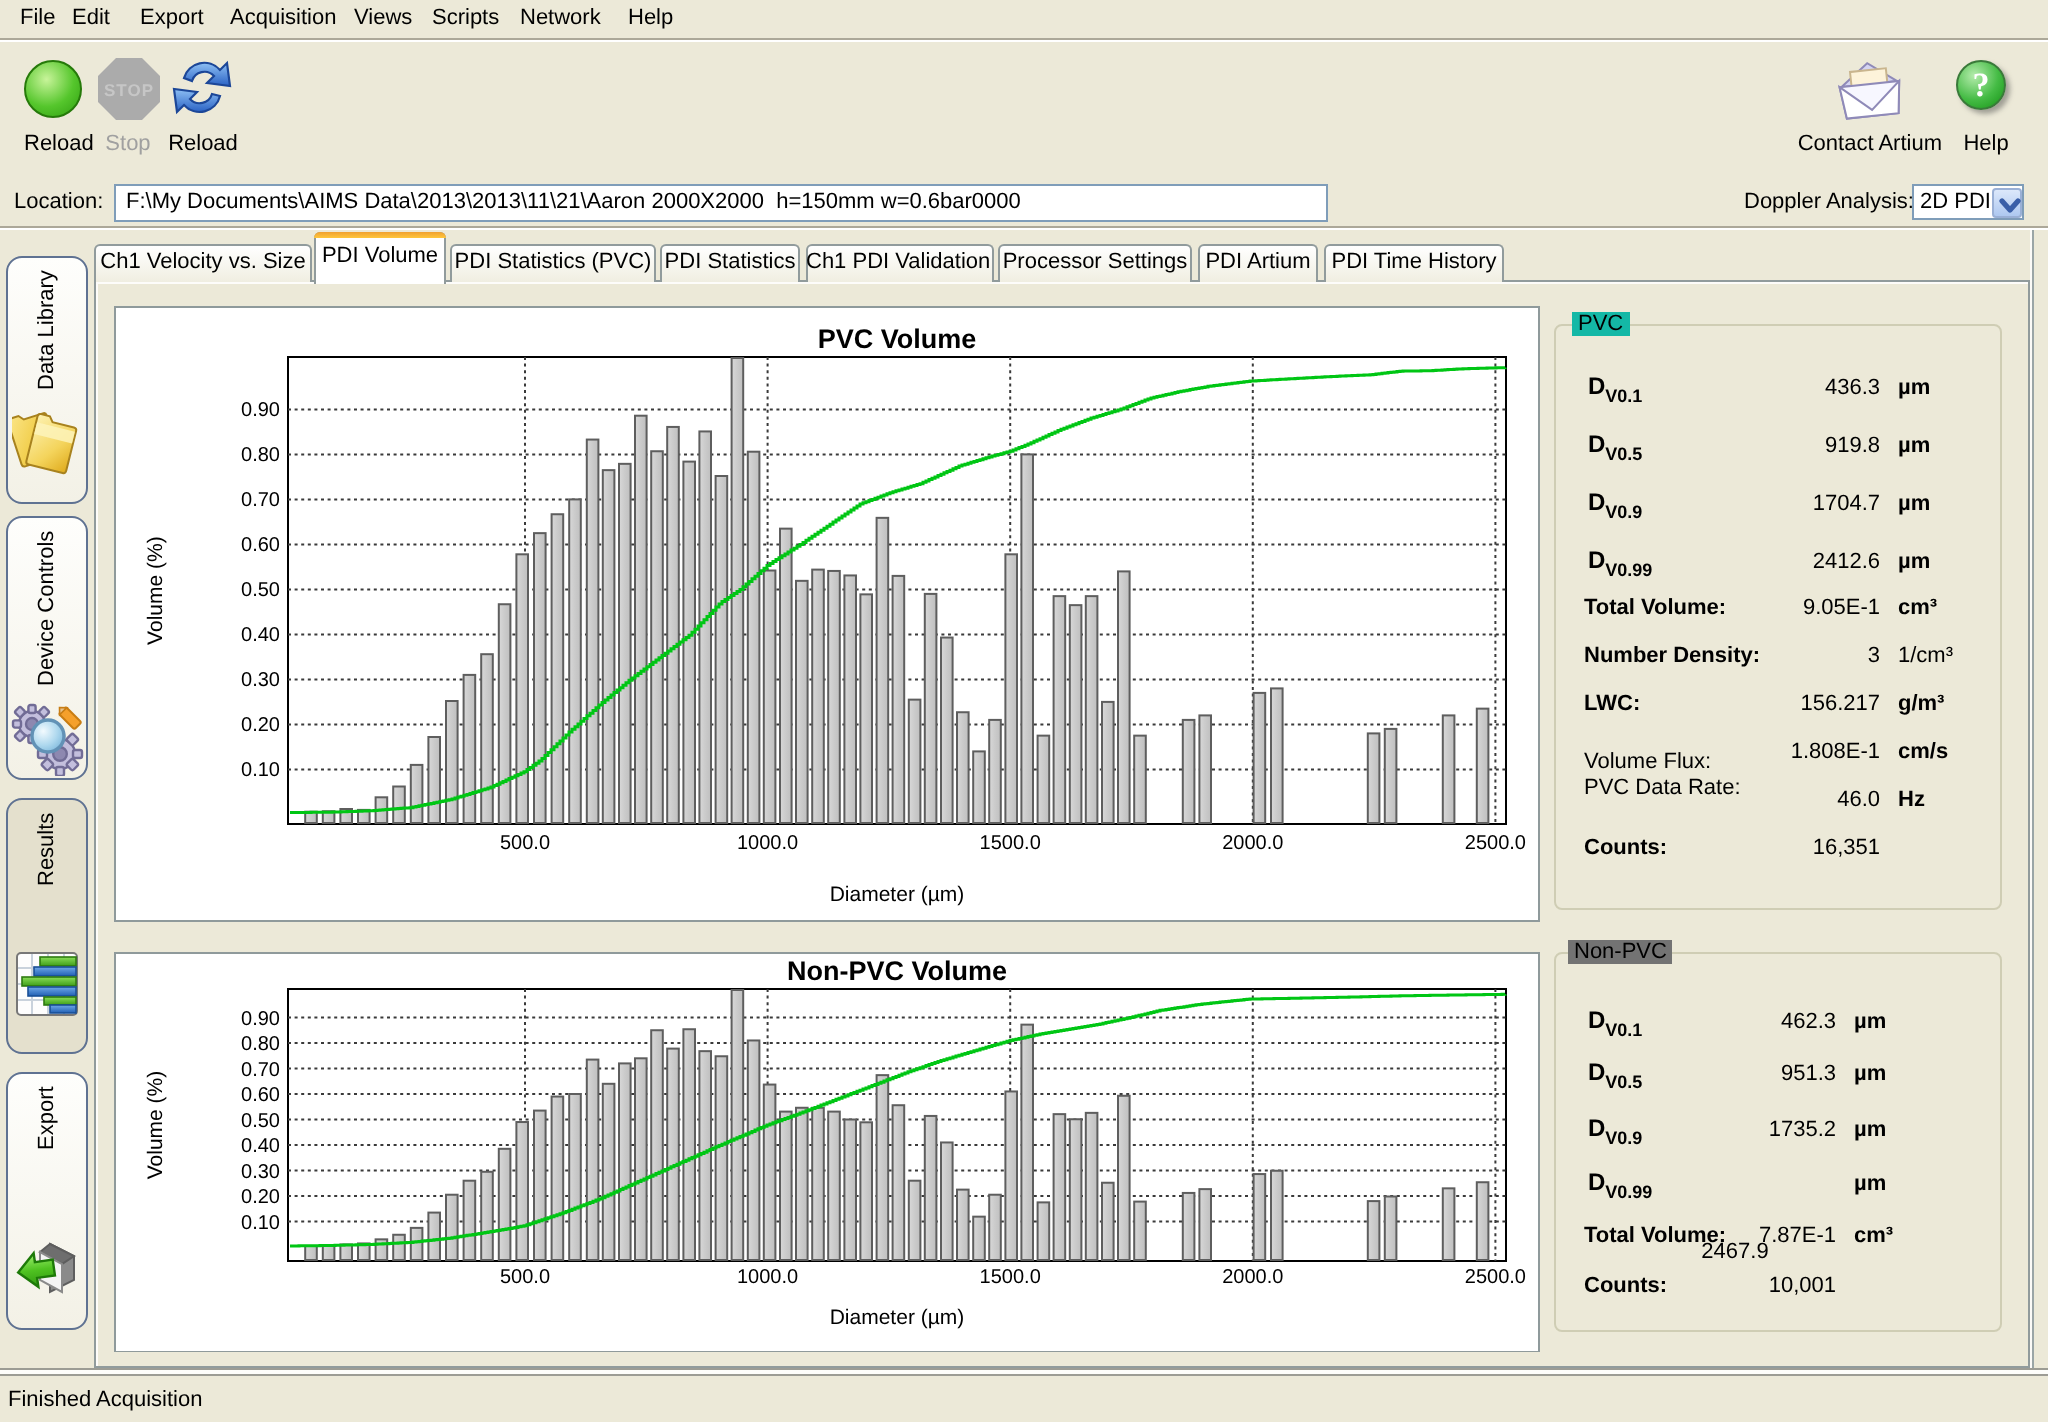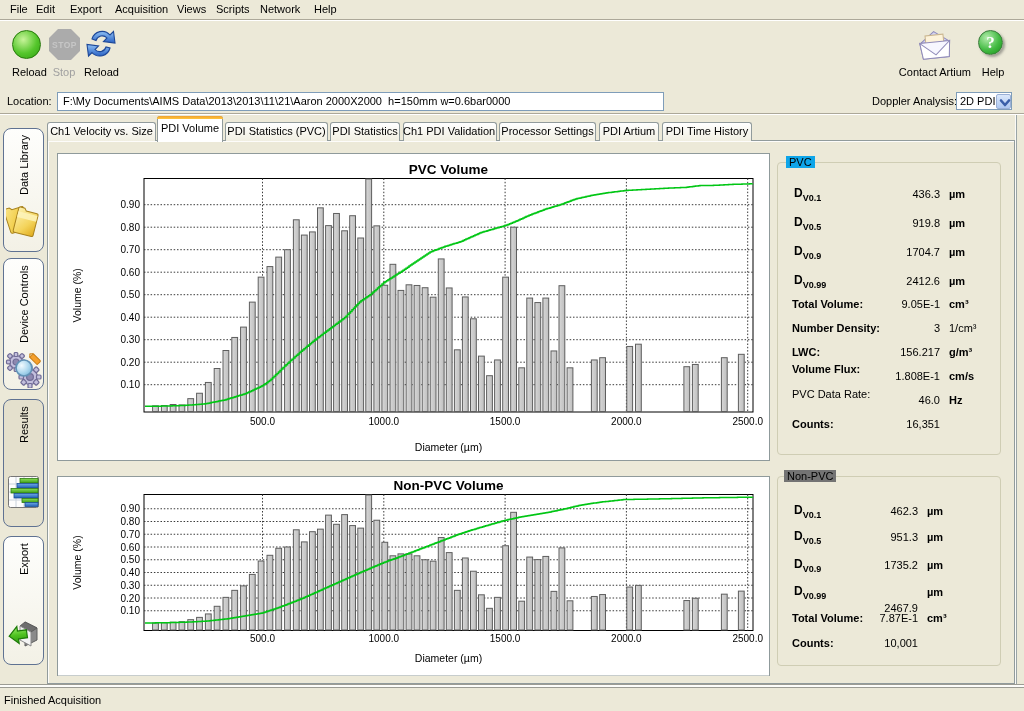--- a/index.html
+++ b/index.html
@@ -400,21 +400,21 @@
         <rect x="664.4" y="118.17" width="5.8" height="35.83"></rect>
         <rect x="681.4" y="115.12" width="5.8" height="38.88"></rect>
       </g>
       <path d="M88,146.99 L89.5,146.99 L89.5,146.97 L91.0,146.97 L91.0,146.95 L92.5,146.95 L92.5,146.93 L94.0,146.93 L94.0,146.91 L95.5,146.91 L95.5,146.89 L97.0,146.89 L97.0,146.88 L98.5,146.88 L98.5,146.86 L100.0,146.86 L100.0,146.84 L101.5,146.84 L101.5,146.82 L103.0,146.82 L103.0,146.8 L104.5,146.8 L104.5,146.78 L106.0,146.78 L106.0,146.76 L107.5,146.76 L107.5,146.74 L109.0,146.74 L109.0,146.71 L110.5,146.71 L110.5,146.67 L112.0,146.67 L112.0,146.63 L113.5,146.63 L113.5,146.59 L115.0,146.59 L115.0,146.56 L116.5,146.56 L116.5,146.52 L118.0,146.52 L118.0,146.48 L119.5,146.48 L119.5,146.44 L121.0,146.44 L121.0,146.4 L122.5,146.4 L122.5,146.37 L124.0,146.37 L124.0,146.33 L125.5,146.33 L125.5,146.29 L127.0,146.29 L127.0,146.25 L128.5,146.25 L128.5,146.2 L130.0,146.2 L130.0,146.12 L131.5,146.12 L131.5,146.05 L133.0,146.05 L133.0,145.97 L134.5,145.97 L134.5,145.89 L136.0,145.89 L136.0,145.82 L137.5,145.82 L137.5,145.74 L139.0,145.74 L139.0,145.66 L140.5,145.66 L140.5,145.59 L142.0,145.59 L142.0,145.51 L143.5,145.51 L143.5,145.43 L145.0,145.43 L145.0,145.36 L146.5,145.36 L146.5,145.28 L148.0,145.28 L148.0,145.21 L149.5,145.21 L149.5,145.04 L151.0,145.04 L151.0,144.88 L152.5,144.88 L152.5,144.72 L154.0,144.72 L154.0,144.55 L155.5,144.55 L155.5,144.39 L157.0,144.39 L157.0,144.23 L158.5,144.23 L158.5,144.07 L160.0,144.07 L160.0,143.9 L161.5,143.9 L161.5,143.74 L163.0,143.74 L163.0,143.58 L164.5,143.58 L164.5,143.42 L166.0,143.42 L166.0,143.25 L167.5,143.25 L167.5,143.09 L169.0,143.09 L169.0,142.88 L170.5,142.88 L170.5,142.64 L172.0,142.64 L172.0,142.4 L173.5,142.4 L173.5,142.16 L175.0,142.16 L175.0,141.92 L176.5,141.92 L176.5,141.68 L178.0,141.68 L178.0,141.44 L179.5,141.44 L179.5,141.2 L181.0,141.2 L181.0,140.97 L182.5,140.97 L182.5,140.73 L184.0,140.73 L184.0,140.49 L185.5,140.49 L185.5,140.25 L187.0,140.25 L187.0,140.01 L188.5,140.01 L188.5,139.76 L190.0,139.76 L190.0,139.5 L191.5,139.5 L191.5,139.25 L193.0,139.25 L193.0,138.99 L194.5,138.99 L194.5,138.73 L196.0,138.73 L196.0,138.47 L197.5,138.47 L197.5,138.21 L199.0,138.21 L199.0,137.95 L200.5,137.95 L200.5,137.69 L202.0,137.69 L202.0,137.43 L203.5,137.43 L203.5,137.18 L205.0,137.18 L205.0,136.92 L206.5,136.92 L206.5,136.42 L208.0,136.42 L208.0,135.92 L209.5,135.92 L209.5,135.42 L211.0,135.42 L211.0,134.92 L212.5,134.92 L212.5,134.42 L214.0,134.42 L214.0,133.92 L215.5,133.92 L215.5,133.42 L217.0,133.42 L217.0,132.92 L218.5,132.92 L218.5,132.42 L220.0,132.42 L220.0,131.92 L221.5,131.92 L221.5,131.42 L223.0,131.42 L223.0,130.92 L224.5,130.92 L224.5,130.35 L226.0,130.35 L226.0,129.78 L227.5,129.78 L227.5,129.2 L229.0,129.2 L229.0,128.63 L230.5,128.63 L230.5,128.06 L232.0,128.06 L232.0,127.48 L233.5,127.48 L233.5,126.91 L235.0,126.91 L235.0,126.34 L236.5,126.34 L236.5,125.76 L238.0,125.76 L238.0,125.19 L239.5,125.19 L239.5,124.61 L241.0,124.61 L241.0,124.04 L242.5,124.04 L242.5,123.47 L244.0,123.47 L244.0,122.83 L245.5,122.83 L245.5,122.16 L247.0,122.16 L247.0,121.49 L248.5,121.49 L248.5,120.82 L250.0,120.82 L250.0,120.15 L251.5,120.15 L251.5,119.48 L253.0,119.48 L253.0,118.81 L254.5,118.81 L254.5,118.14 L256.0,118.14 L256.0,117.47 L257.5,117.47 L257.5,116.8 L259.0,116.8 L259.0,116.13 L260.5,116.13 L260.5,115.47 L262.0,115.47 L262.0,114.8 L263.5,114.8 L263.5,114.13 L265.0,114.13 L265.0,113.46 L266.5,113.46 L266.5,112.79 L268.0,112.79 L268.0,112.12 L269.5,112.12 L269.5,111.45 L271.0,111.45 L271.0,110.78 L272.5,110.78 L272.5,110.11 L274.0,110.11 L274.0,109.44 L275.5,109.44 L275.5,108.77 L277.0,108.77 L277.0,108.1 L278.5,108.1 L278.5,107.43 L280.0,107.43 L280.0,106.76 L281.5,106.76 L281.5,106.09 L283.0,106.09 L283.0,105.42 L284.5,105.42 L284.5,104.76 L286.0,104.76 L286.0,104.09 L287.5,104.09 L287.5,103.42 L289.0,103.42 L289.0,102.75 L290.5,102.75 L290.5,102.08 L292.0,102.08 L292.0,101.41 L293.5,101.41 L293.5,100.74 L295.0,100.74 L295.0,100.07 L296.5,100.07 L296.5,99.4 L298.0,99.4 L298.0,98.73 L299.5,98.73 L299.5,98.06 L301.0,98.06 L301.0,97.39 L302.5,97.39 L302.5,96.72 L304.0,96.72 L304.0,96.08 L305.5,96.08 L305.5,95.44 L307.0,95.44 L307.0,94.8 L308.5,94.8 L308.5,94.16 L310.0,94.16 L310.0,93.52 L311.5,93.52 L311.5,92.89 L313.0,92.89 L313.0,92.25 L314.5,92.25 L314.5,91.61 L316.0,91.61 L316.0,90.98 L317.5,90.98 L317.5,90.34 L319.0,90.34 L319.0,89.7 L320.5,89.7 L320.5,89.06 L322.0,89.06 L322.0,88.42 L323.5,88.42 L323.5,87.79 L325.0,87.79 L325.0,87.15 L326.5,87.15 L326.5,86.51 L328.0,86.51 L328.0,85.94 L329.5,85.94 L329.5,85.4 L331.0,85.4 L331.0,84.87 L332.5,84.87 L332.5,84.33 L334.0,84.33 L334.0,83.79 L335.5,83.79 L335.5,83.25 L337.0,83.25 L337.0,82.71 L338.5,82.71 L338.5,82.18 L340.0,82.18 L340.0,81.64 L341.5,81.64 L341.5,81.1 L343.0,81.1 L343.0,80.56 L344.5,80.56 L344.5,79.99 L346.0,79.99 L346.0,79.41 L347.5,79.41 L347.5,78.84 L349.0,78.84 L349.0,78.27 L350.5,78.27 L350.5,77.69 L352.0,77.69 L352.0,77.12 L353.5,77.12 L353.5,76.55 L355.0,76.55 L355.0,75.97 L356.5,75.97 L356.5,75.4 L358.0,75.4 L358.0,74.83 L359.5,74.83 L359.5,74.25 L361.0,74.25 L361.0,73.68 L362.5,73.68 L362.5,73.1 L364.0,73.1 L364.0,72.53 L365.5,72.53 L365.5,71.96 L367.0,71.96 L367.0,71.38 L368.5,71.38 L368.5,70.81 L370.0,70.81 L370.0,70.24 L371.5,70.24 L371.5,69.66 L373.0,69.66 L373.0,69.09 L374.5,69.09 L374.5,68.51 L376.0,68.51 L376.0,67.94 L377.5,67.94 L377.5,67.37 L379.0,67.37 L379.0,66.79 L380.5,66.79 L380.5,66.22 L382.0,66.22 L382.0,65.64 L383.5,65.64 L383.5,65.07 L385.0,65.07 L385.0,64.5 L386.5,64.5 L386.5,63.92 L388.0,63.92 L388.0,63.35 L389.5,63.35 L389.5,62.78 L391.0,62.78 L391.0,62.2 L392.5,62.2 L392.5,61.63 L394.0,61.63 L394.0,61.06 L395.5,61.06 L395.5,60.48 L397.0,60.48 L397.0,59.91 L398.5,59.91 L398.5,59.36 L400.0,59.36 L400.0,58.85 L401.5,58.85 L401.5,58.34 L403.0,58.34 L403.0,57.83 L404.5,57.83 L404.5,57.32 L406.0,57.32 L406.0,56.81 L407.5,56.81 L407.5,56.29 L409.0,56.29 L409.0,55.78 L410.5,55.78 L410.5,55.27 L412.0,55.27 L412.0,54.76 L413.5,54.76 L413.5,54.28 L415.0,54.28 L415.0,53.83 L416.5,53.83 L416.5,53.38 L418.0,53.38 L418.0,52.94 L419.5,52.94 L419.5,52.49 L421.0,52.49 L421.0,52.04 L422.5,52.04 L422.5,51.6 L424.0,51.6 L424.0,51.15 L425.5,51.15 L425.5,50.71 L427.0,50.71 L427.0,50.26 L428.5,50.26 L428.5,49.82 L430.0,49.82 L430.0,49.39 L431.5,49.39 L431.5,48.96 L433.0,48.96 L433.0,48.53 L434.5,48.53 L434.5,48.1 L436.0,48.1 L436.0,47.67 L437.5,47.67 L437.5,47.24 L439.0,47.24 L439.0,46.81 L440.5,46.81 L440.5,46.38 L442.0,46.38 L442.0,45.95 L443.5,45.95 L443.5,45.52 L445.0,45.52 L445.0,45.09 L446.5,45.09 L446.5,44.66 L448.0,44.66 L448.0,44.23 L449.5,44.23 L449.5,43.91 L451.0,43.91 L451.0,43.59 L452.5,43.59 L452.5,43.27 L454.0,43.27 L454.0,42.95 L455.5,42.95 L455.5,42.63 L457.0,42.63 L457.0,42.31 L458.5,42.31 L458.5,41.99 L460.0,41.99 L460.0,41.67 L461.5,41.67 L461.5,41.36 L463.0,41.36 L463.0,41.04 L464.5,41.04 L464.5,40.78 L466.0,40.78 L466.0,40.53 L467.5,40.53 L467.5,40.27 L469.0,40.27 L469.0,40.02 L470.5,40.02 L470.5,39.76 L472.0,39.76 L472.0,39.51 L473.5,39.51 L473.5,39.25 L475.0,39.25 L475.0,39.0 L476.5,39.0 L476.5,38.74 L478.0,38.74 L478.0,38.49 L479.5,38.49 L479.5,38.23 L481.0,38.23 L481.0,37.98 L482.5,37.98 L482.5,37.72 L484.0,37.72 L484.0,37.47 L485.5,37.47 L485.5,37.21 L487.0,37.21 L487.0,36.96 L488.5,36.96 L488.5,36.7 L490.0,36.7 L490.0,36.45 L491.5,36.45 L491.5,36.19 L493.0,36.19 L493.0,35.94 L494.5,35.94 L494.5,35.62 L496.0,35.62 L496.0,35.3 L497.5,35.3 L497.5,34.98 L499.0,34.98 L499.0,34.66 L500.5,34.66 L500.5,34.34 L502.0,34.34 L502.0,34.02 L503.5,34.02 L503.5,33.71 L505.0,33.71 L505.0,33.39 L506.5,33.39 L506.5,33.07 L508.0,33.07 L508.0,32.75 L509.5,32.75 L509.5,32.39 L511.0,32.39 L511.0,32.04 L512.5,32.04 L512.5,31.68 L514.0,31.68 L514.0,31.32 L515.5,31.32 L515.5,30.96 L517.0,30.96 L517.0,30.61 L518.5,30.61 L518.5,30.25 L520.0,30.25 L520.0,29.89 L521.5,29.89 L521.5,29.54 L523.0,29.54 L523.0,29.18 L524.5,29.18 L524.5,28.95 L526.0,28.95 L526.0,28.72 L527.5,28.72 L527.5,28.49 L529.0,28.49 L529.0,28.26 L530.5,28.26 L530.5,28.03 L532.0,28.03 L532.0,27.8 L533.5,27.8 L533.5,27.57 L535.0,27.57 L535.0,27.34 L536.5,27.34 L536.5,27.11 L538.0,27.11 L538.0,26.88 L539.5,26.88 L539.5,26.66 L541.0,26.66 L541.0,26.43 L542.5,26.43 L542.5,26.2 L544.0,26.2 L544.0,26.01 L545.5,26.01 L545.5,25.85 L547.0,25.85 L547.0,25.69 L548.5,25.69 L548.5,25.54 L550.0,25.54 L550.0,25.38 L551.5,25.38 L551.5,25.22 L553.0,25.22 L553.0,25.06 L554.5,25.06 L554.5,24.9 L556.0,24.9 L556.0,24.74 L557.5,24.74 L557.5,24.58 L559.0,24.58 L559.0,24.42 L560.5,24.42 L560.5,24.26 L562.0,24.26 L562.0,24.1 L563.5,24.1 L563.5,23.94 L565.0,23.94 L565.0,23.78 L566.5,23.78 L566.5,23.62 L568.0,23.62 L568.0,23.55 L569.5,23.55 L569.5,23.52 L571.0,23.52 L571.0,23.49 L572.5,23.49 L572.5,23.46 L574.0,23.46 L574.0,23.43 L575.5,23.43 L575.5,23.4 L577.0,23.4 L577.0,23.37 L578.5,23.37 L578.5,23.34 L580.0,23.34 L580.0,23.31 L581.5,23.31 L581.5,23.29 L583.0,23.29 L583.0,23.26 L584.5,23.26 L584.5,23.23 L586.0,23.23 L586.0,23.2 L587.5,23.2 L587.5,23.17 L589.0,23.17 L589.0,23.14 L590.5,23.14 L590.5,23.11 L592.0,23.11 L592.0,23.08 L593.5,23.08 L593.5,23.05 L595.0,23.05 L595.0,23.02 L596.5,23.02 L596.5,22.99 L598.0,22.99 L598.0,22.96 L599.5,22.96 L599.5,22.93 L601.0,22.93 L601.0,22.9 L602.5,22.9 L602.5,22.87 L604.0,22.87 L604.0,22.84 L605.5,22.84 L605.5,22.81 L607.0,22.81 L607.0,22.77 L608.5,22.77 L608.5,22.74 L610.0,22.74 L610.0,22.71 L611.5,22.71 L611.5,22.68 L613.0,22.68 L613.0,22.65 L614.5,22.65 L614.5,22.62 L616.0,22.62 L616.0,22.59 L617.5,22.59 L617.5,22.56 L619.0,22.56 L619.0,22.52 L620.5,22.52 L620.5,22.49 L622.0,22.49 L622.0,22.45 L623.5,22.45 L623.5,22.41 L625.0,22.41 L625.0,22.37 L626.5,22.37 L626.5,22.33 L628.0,22.33 L628.0,22.3 L629.5,22.3 L629.5,22.26 L631.0,22.26 L631.0,22.22 L632.5,22.22 L632.5,22.18 L634.0,22.18 L634.0,22.14 L635.5,22.14 L635.5,22.1 L637.0,22.1 L637.0,22.07 L638.5,22.07 L638.5,22.03 L640.0,22.03 L640.0,21.99 L641.5,21.99 L641.5,21.95 L643.0,21.95 L643.0,21.91 L644.5,21.91 L644.5,21.89 L646.0,21.89 L646.0,21.87 L647.5,21.87 L647.5,21.84 L649.0,21.84 L649.0,21.82 L650.5,21.82 L650.5,21.8 L652.0,21.8 L652.0,21.77 L653.5,21.77 L653.5,21.75 L655.0,21.75 L655.0,21.73 L656.5,21.73 L656.5,21.71 L658.0,21.71 L658.0,21.68 L659.5,21.68 L659.5,21.66 L661.0,21.66 L661.0,21.64 L662.5,21.64 L662.5,21.61 L664.0,21.61 L664.0,21.59 L665.5,21.59 L665.5,21.57 L667.0,21.57 L667.0,21.55 L668.5,21.55 L668.5,21.52 L670.0,21.52 L670.0,21.5 L671.5,21.5 L671.5,21.48 L673.0,21.48 L673.0,21.46 L674.5,21.46 L674.5,21.44 L676.0,21.44 L676.0,21.42 L677.5,21.42 L677.5,21.4 L679.0,21.4 L679.0,21.38 L680.5,21.38 L680.5,21.36 L682.0,21.36 L682.0,21.34 L683.5,21.34 L683.5,21.32 L685.0,21.32 L685.0,21.3 L686.5,21.3 L686.5,21.28 L688.0,21.28 L688.0,21.26 L689.5,21.26 L689.5,21.24 L691.0,21.24 L691.0,21.22 L692.5,21.22 L692.5,21.2 L694.0,21.2 L694.0,21.17 L695.5,21.17 L695.5,21.15" fill="none" stroke="#00c614" stroke-width="1.5"></path>
       <text x="391.5" y="186.0" font-size="10.5" text-anchor="middle" fill="#000">Diameter (µm)</text>
       <text x="24" y="86.5" font-size="10.5" text-anchor="middle" fill="#000" transform="rotate(-90 24 86.5)">Volume (%)</text>
     </svg>
 </div>
 
 <div class="abs" style="left:777px;top:162px;width:224px;height:293px;border:1px solid #cfcdb4;border-radius:4px;z-index:3"></div>
-<div class="abs" style="left:786px;top:156px;background:#0ea5e9;padding:0 3px;z-index:4">PVC</div>
+<div class="abs" style="left:786px;top:156px;background:#14b8a6;padding:0 3px;z-index:4">PVC</div>
 <div class="abs" style="left:777px;top:475.5px;width:224px;height:190px;border:1px solid #cfcdb4;border-radius:4px;z-index:3"></div>
 <div class="abs" style="left:784px;top:470px;background:#737373;padding:0 3px;z-index:4">Non-PVC</div>
 <div class="abs" style="z-index:5">
 <div class="abs" style="left:794px;top:186px;font-weight:bold"><span style="font-size:12px">D</span><span style="font-size:9px;vertical-align:-4px;font-weight:bold">V0.1</span></div>
     <div class="abs" style="left:839px;top:188px;width:101px;text-align:right">436.3</div>
     <div class="abs" style="left:949px;top:188px;font-weight:bold;white-space:nowrap">µm</div>
     <div class="abs" style="left:794px;top:215px;font-weight:bold"><span style="font-size:12px">D</span><span style="font-size:9px;vertical-align:-4px;font-weight:bold">V0.5</span></div>
     <div class="abs" style="left:839px;top:217px;width:101px;text-align:right">919.8</div>
     <div class="abs" style="left:949px;top:217px;font-weight:bold;white-space:nowrap">µm</div>
     <div class="abs" style="left:794px;top:244px;font-weight:bold"><span style="font-size:12px">D</span><span style="font-size:9px;vertical-align:-4px;font-weight:bold">V0.9</span></div>
@@ -425,39 +425,39 @@
     <div class="abs" style="left:949px;top:275px;font-weight:bold;white-space:nowrap">µm</div>
     <div class="abs" style="left:792px;top:297.5px;font-weight:bold;white-space:nowrap">Total Volume:</div>
     <div class="abs" style="left:839px;top:297.5px;width:101px;text-align:right">9.05E-1</div>
     <div class="abs" style="left:949px;top:297.5px;font-weight:bold;white-space:nowrap">cm³</div>
     <div class="abs" style="left:792px;top:321.5px;font-weight:bold;white-space:nowrap">Number Density:</div>
     <div class="abs" style="left:839px;top:321.5px;width:101px;text-align:right">3</div>
     <div class="abs" style="left:949px;top:321.5px;font-weight:normal;white-space:nowrap">1/cm³</div>
     <div class="abs" style="left:792px;top:345.5px;font-weight:bold;white-space:nowrap">LWC:</div>
     <div class="abs" style="left:839px;top:345.5px;width:101px;text-align:right">156.217</div>
     <div class="abs" style="left:949px;top:345.5px;font-weight:bold;white-space:nowrap">g/m³</div>
-    <div class="abs" style="left:792px;top:363px;font-weight:bold;white-space:nowrap">Volume Flux:</div>
+    <div class="abs" style="left:792px;top:375px;font-weight:normal;white-space:nowrap">Volume Flux:</div>
     <div class="abs" style="left:839px;top:369.5px;width:101px;text-align:right">1.808E-1</div>
     <div class="abs" style="left:949px;top:369.5px;font-weight:bold;white-space:nowrap">cm/s</div>
     <div class="abs" style="left:792px;top:388px;font-weight:normal;white-space:nowrap">PVC Data Rate:</div>
     <div class="abs" style="left:839px;top:393.5px;width:101px;text-align:right">46.0</div>
     <div class="abs" style="left:949px;top:393.5px;font-weight:bold;white-space:nowrap">Hz</div>
     <div class="abs" style="left:792px;top:417.5px;font-weight:bold;white-space:nowrap">Counts:</div>
     <div class="abs" style="left:839px;top:417.5px;width:101px;text-align:right">16,351</div>
 <div class="abs" style="left:794px;top:503px;font-weight:bold"><span style="font-size:12px">D</span><span style="font-size:9px;vertical-align:-4px;font-weight:bold">V0.1</span></div>
     <div class="abs" style="left:817px;top:505px;width:101px;text-align:right">462.3</div>
     <div class="abs" style="left:927px;top:505px;font-weight:bold;white-space:nowrap">µm</div>
     <div class="abs" style="left:794px;top:529px;font-weight:bold"><span style="font-size:12px">D</span><span style="font-size:9px;vertical-align:-4px;font-weight:bold">V0.5</span></div>
     <div class="abs" style="left:817px;top:531px;width:101px;text-align:right">951.3</div>
     <div class="abs" style="left:927px;top:531px;font-weight:bold;white-space:nowrap">µm</div>
     <div class="abs" style="left:794px;top:557px;font-weight:bold"><span style="font-size:12px">D</span><span style="font-size:9px;vertical-align:-4px;font-weight:bold">V0.9</span></div>
     <div class="abs" style="left:817px;top:559px;width:101px;text-align:right">1735.2</div>
     <div class="abs" style="left:927px;top:559px;font-weight:bold;white-space:nowrap">µm</div>
     <div class="abs" style="left:794px;top:584px;font-weight:bold"><span style="font-size:12px">D</span><span style="font-size:9px;vertical-align:-4px;font-weight:bold">V0.99</span></div>
-    <div class="abs" style="left:817px;top:602px;width:101px;text-align:right">2467.9</div>
+    <div class="abs" style="left:817px;top:620px;width:101px;text-align:center">2467.9</div>
     <div class="abs" style="left:927px;top:586px;font-weight:bold;white-space:nowrap">µm</div>
     <div class="abs" style="left:792px;top:612px;font-weight:bold;white-space:nowrap">Total Volume:</div>
     <div class="abs" style="left:817px;top:612px;width:101px;text-align:right">7.87E-1</div>
     <div class="abs" style="left:927px;top:612px;font-weight:bold;white-space:nowrap">cm³</div>
     <div class="abs" style="left:792px;top:637px;font-weight:bold;white-space:nowrap">Counts:</div>
     <div class="abs" style="left:817px;top:637px;width:101px;text-align:right">10,001</div>
 </div>
 
 <div class="abs" style="left:1015px;top:115px;width:1px;height:569px;background:#fbfaf7"></div>
 <div class="abs" style="left:1016px;top:115px;width:1px;height:569px;background:#9aa5a6"></div>

